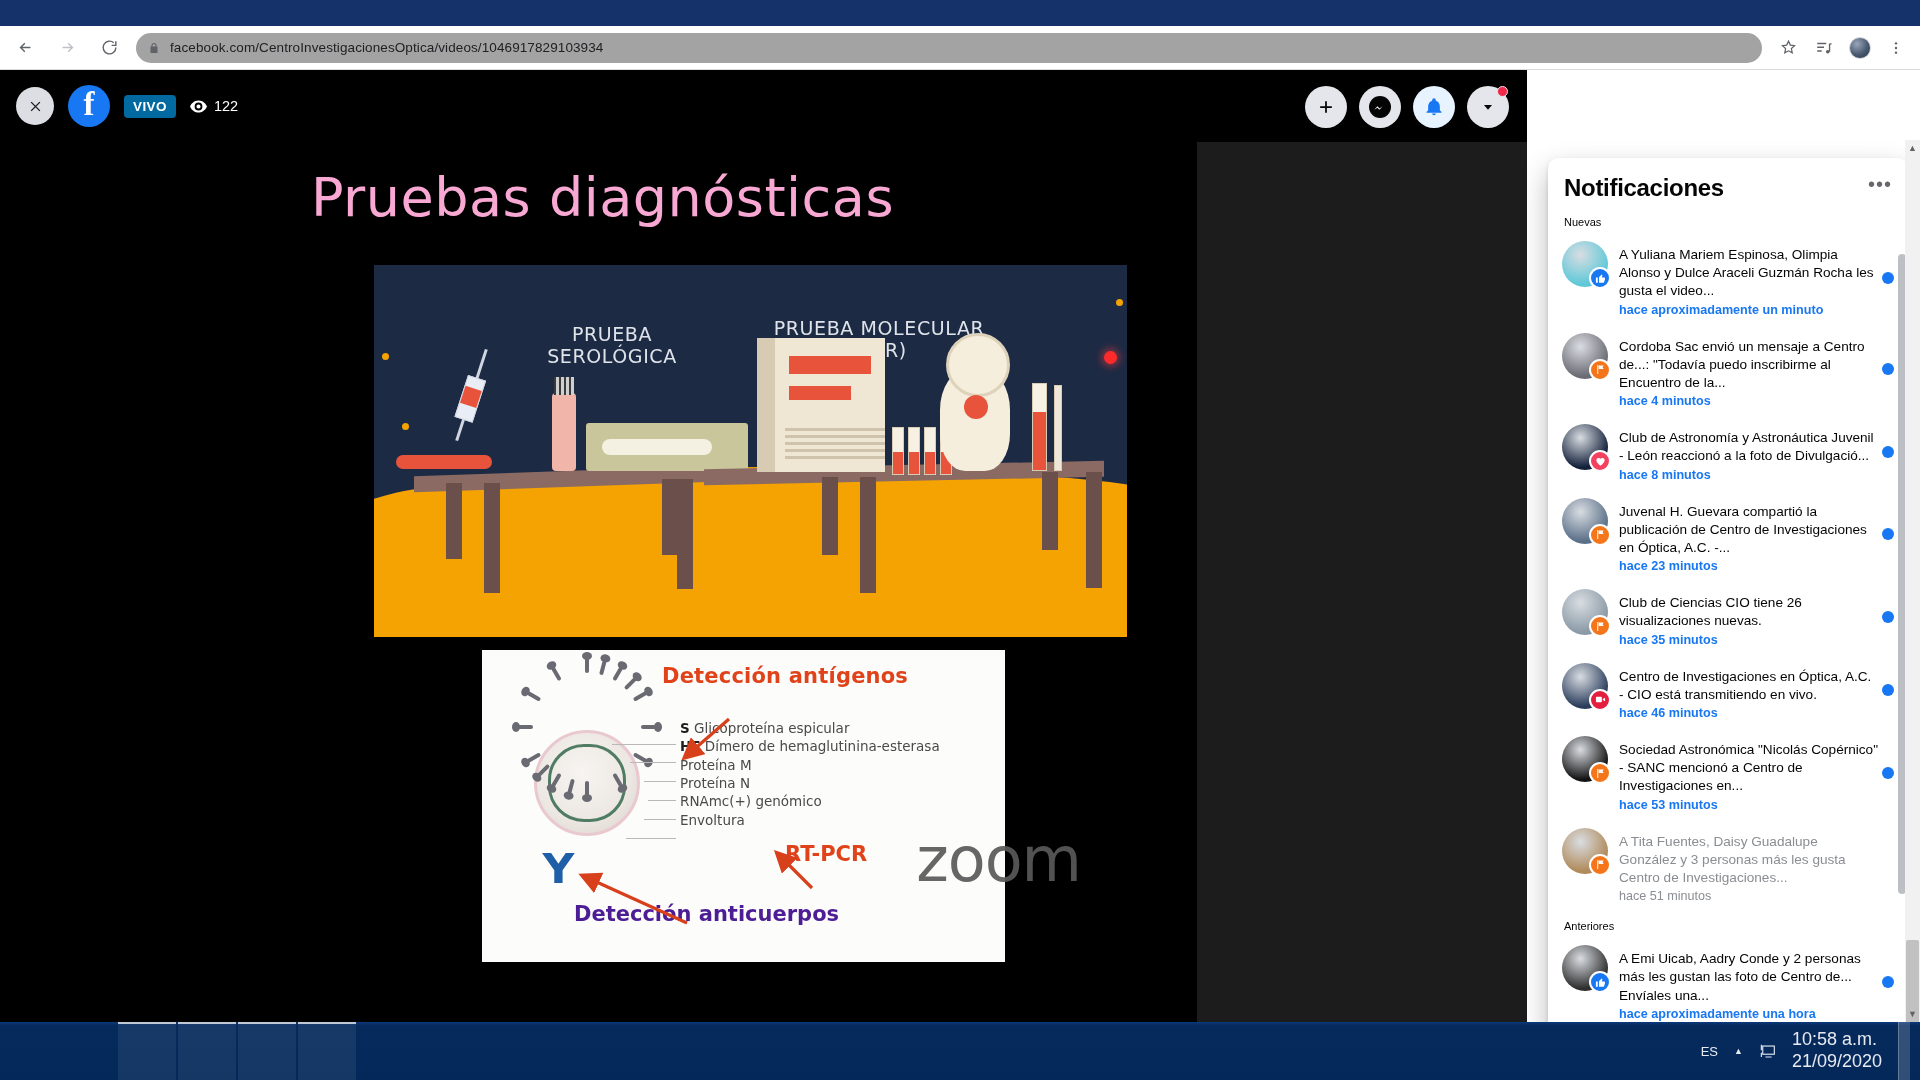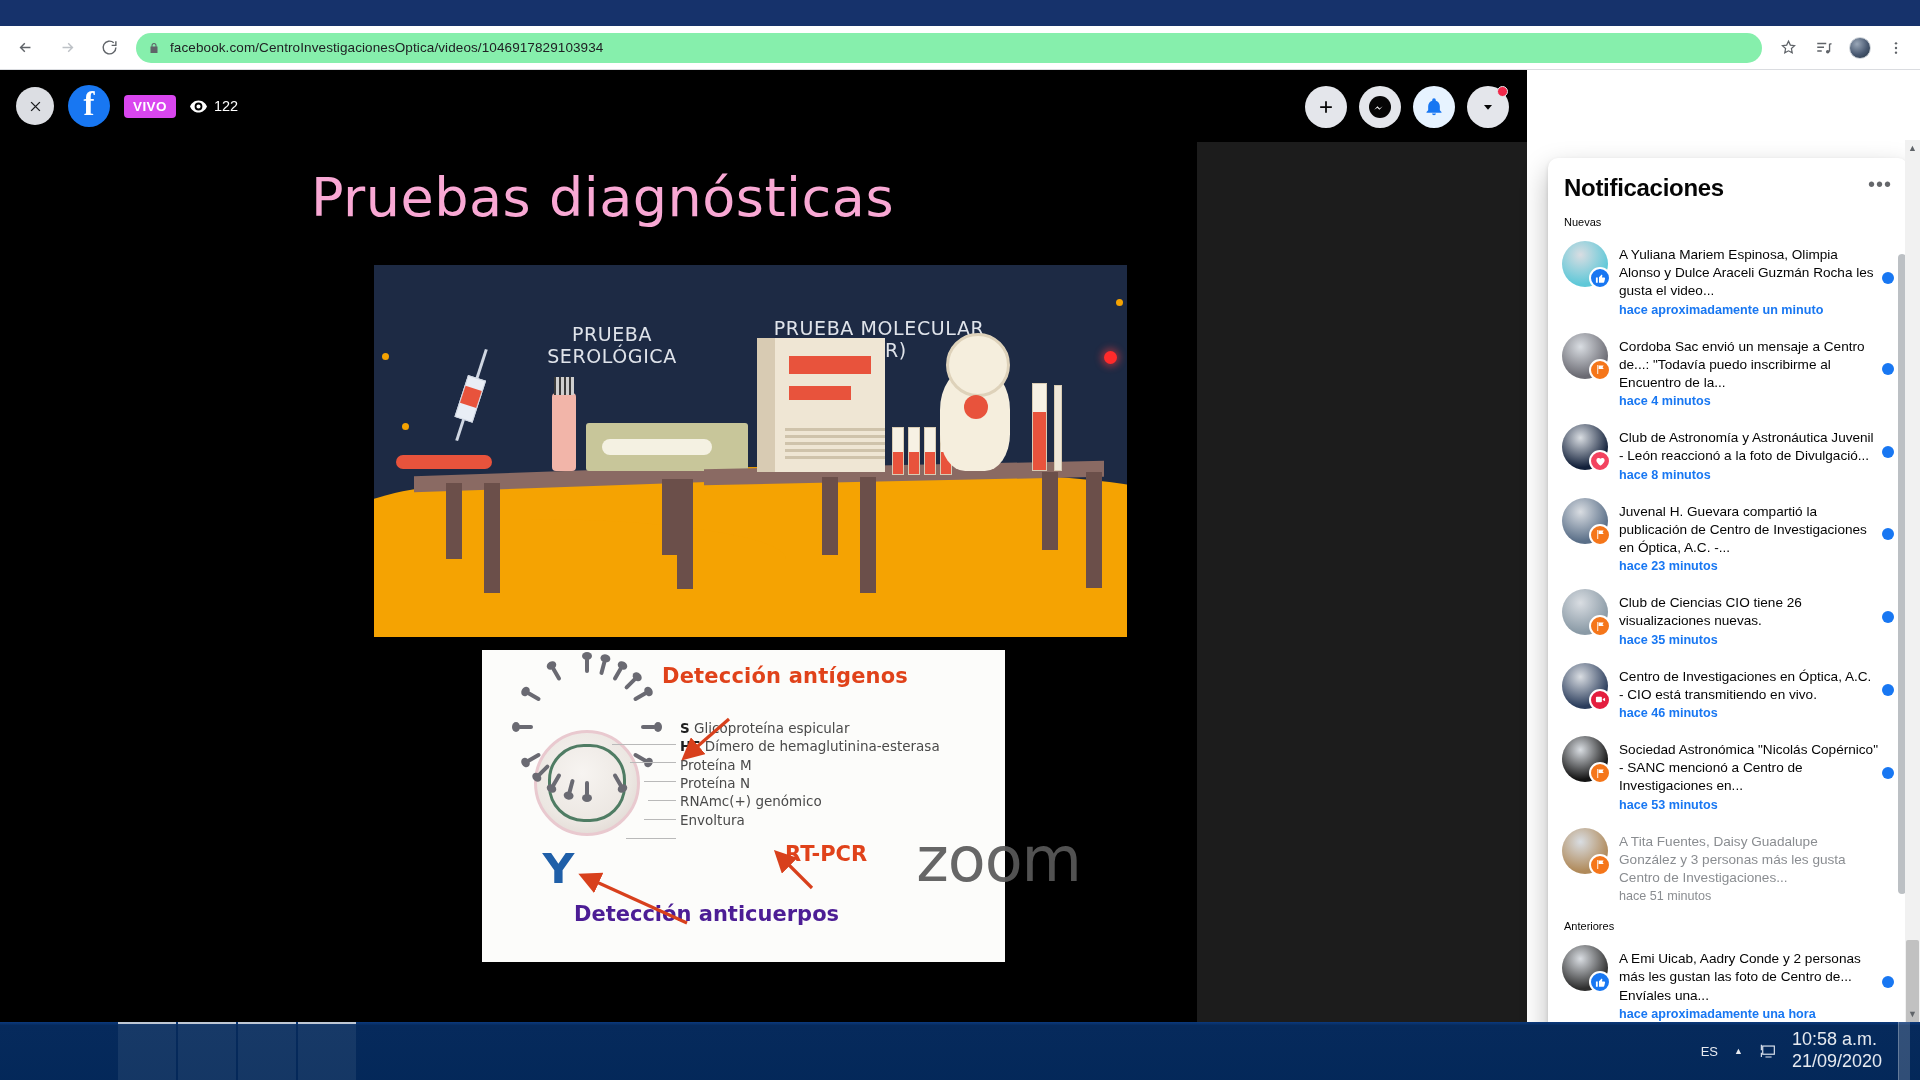--- a/index.html
+++ b/index.html
@@ -24,21 +24,21 @@
     border-bottom: 1px solid #dadce0;
   }
   .nav-btn {
     width: 34px; height: 34px; margin-left: 8px;
     display: flex; align-items: center; justify-content: center;
     border-radius: 50%; color: #5f6368; font-size: 18px;
   }
   .nav-btn.dim { color: #bdc1c6; }
   .omnibox {
     flex: 1; height: 30px; margin: 0 10px 0 10px;
-    background: #86efac; border-radius: 16px;
+    background: #a3a3a3; border-radius: 16px;
     display: flex; align-items: center; padding: 0 12px;
     color: #202124; font-size: 13.5px;
   }
   .lock-icon { margin-right: 10px; color: #5f6368; display:flex; }
   .url-text { color: #202124; letter-spacing: .1px; white-space: nowrap; }
   .tool-icon {
     width: 32px; height: 32px; margin-right: 4px;
     display: flex; align-items: center; justify-content: center;
     color: #5f6368;
   }
@@ -64,21 +64,21 @@
     background: #dcdee3; display: flex; align-items: center; justify-content: center;
     color: #1c1e21; font-size: 19px; font-weight: 300;
   }
   .fb-logo {
     width: 42px; height: 42px; border-radius: 50%;
     background: #1877f2; display: flex; align-items: center; justify-content: center;
     color: #fff; font-size: 33px; font-weight: bold;
     font-family: "Liberation Serif", serif; line-height: 1; padding-bottom: 3px;
   }
   .live-badge {
-    background: #d946ef; color: #fff; font-size: 13.5px; font-weight: bold;
+    background: #0369a1; color: #fff; font-size: 13.5px; font-weight: bold;
     padding: 4px 9px; border-radius: 4px; letter-spacing: .4px;
   }
   .viewers { display: flex; align-items: center; gap: 7px; color: #fff; font-size: 14.5px; }
 
   .fb-right-tools {
     position: absolute; top: 16px; right: 18px;
     display: flex; gap: 12px; z-index: 6;
   }
   .tool-round {
     width: 42px; height: 42px; border-radius: 50%;

